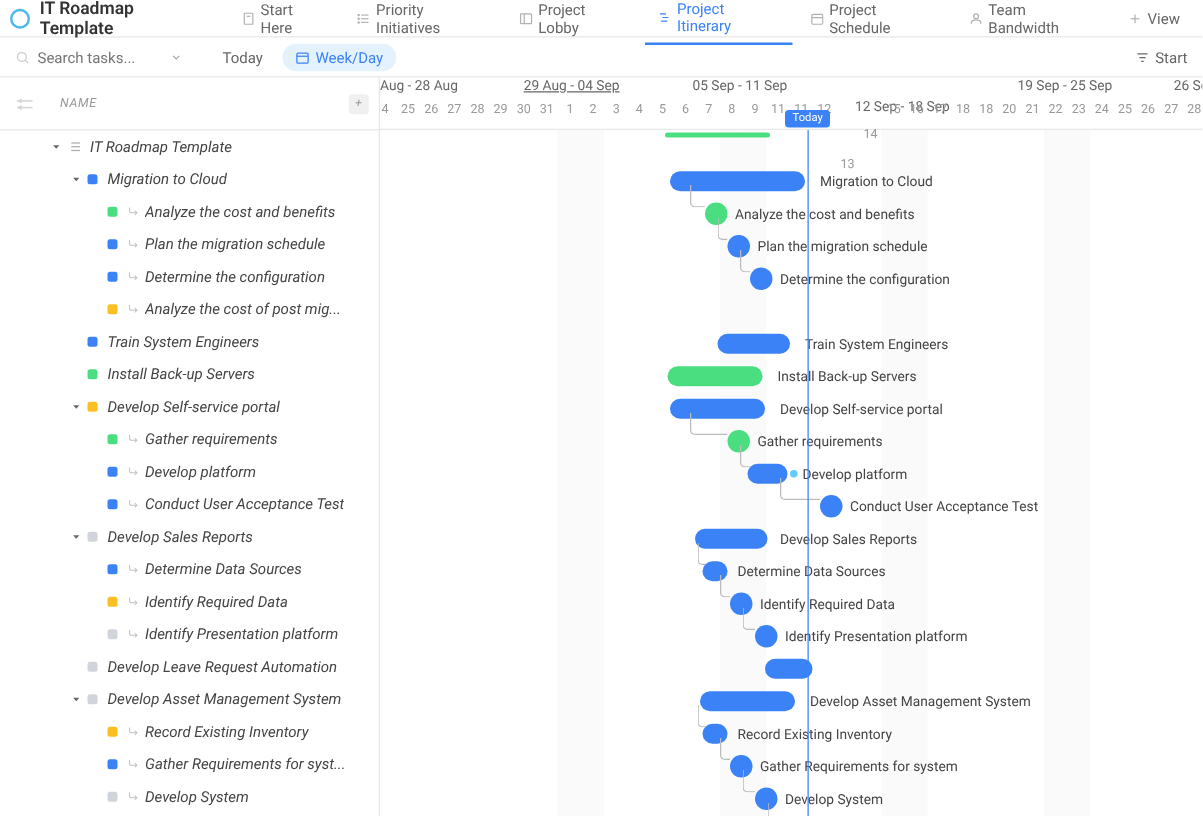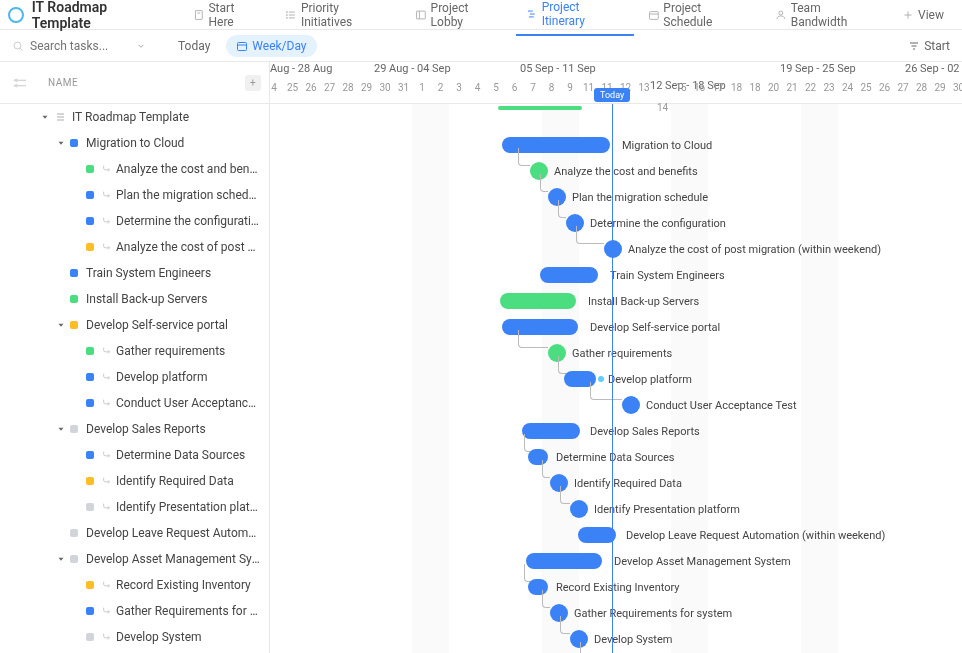--- a/index.html
+++ b/index.html
@@ -17,21 +17,21 @@
 .toolbar { height: 32px; display: flex; align-items: center; padding: 0 12px; border-bottom: 1px solid #e8e8e8; gap: 8px; }
 .search { display: flex; align-items: center; gap: 6px; flex: 0 0 150px; color: #999; }
 .search-input { border: none; outline: none; font-size: 12px; width: 100px; }
 .chevron { width: 10px; height: 10px; }
 .toolbar-spacer { flex: 1; }
 .today-btn { color: #666; padding: 4px 8px; cursor: pointer; }
 .week-btn { background: #e3f2fd; color: #3b82f6; padding: 4px 10px; border-radius: 12px; cursor: pointer; display: flex; align-items: center; gap: 4px; }
 .filter-btn { margin-left: auto; color: #666; display: flex; align-items: center; gap: 4px; cursor: pointer; }
 
 .main { display: flex; height: calc(653px - 62px); }
-.sidebar { width: 270px; border-right: 1px solid #e8e8e8; overflow-y: auto; }
+.sidebar { width: 304px; border-right: 1px solid #e8e8e8; overflow-y: auto; font-style: italic; }
 .sidebar-header { height: 42px; display: flex; align-items: center; padding: 0 12px; border-bottom: 1px solid #e8e8e8; color: #999; font-size: 10px; letter-spacing: 0.5px; position: relative; }
 .collapse-icon { width: 16px; height: 16px; margin-right: 20px; opacity: 0.4; }
 .add-btn { position: absolute; right: 8px; width: 16px; height: 16px; background: #f0f0f0; border-radius: 3px; display: flex; align-items: center; justify-content: center; color: #999; cursor: pointer; }
 
 .tree-item { display: flex; align-items: center; height: 26px; padding-right: 8px; cursor: pointer; }
 .caret { width: 10px; height: 10px; margin-right: 4px; flex-shrink: 0; }
 .doc-icon { width: 12px; height: 12px; margin-right: 6px; opacity: 0.4; flex-shrink: 0; }
 .status { width: 8px; height: 8px; border-radius: 2px; margin-right: 8px; flex-shrink: 0; }
 .phone-icon { width: 10px; height: 10px; margin-right: 4px; opacity: 0.3; flex-shrink: 0; }
 .tree-label { white-space: nowrap; overflow: hidden; text-overflow: ellipsis; color: #444; font-size: 12px; }
@@ -346,21 +346,21 @@
           <span class="tree-label">Develop System</span>
         </div>
         <div class="tree-item" style="padding-left: 72px;"></div>
       </div>
   </div>
 
   <div class="gantt">
     <div class="gantt-header">
       <div class="gantt-weeks" id="weeks">
           <span class="week-label" style="left: 0px;">Aug - 28 Aug</span>
-          <span class="week-label" style="left: 104px;">29 Aug - 04 Sep</span>
+          <span class="week-label" style="left: 115px; text-decoration: underline;">29 Aug - 04 Sep</span>
           <span class="week-label" style="left: 250px;">05 Sep - 11 Sep</span>
           <span class="week-label" style="left: 380px; margin-top: 17px;">12 Sep - 18 Sep</span>
           <span class="week-label" style="left: 510px;">19 Sep - 25 Sep</span>
           <span class="week-label" style="left: 635px;">26 Sep - 02 Oct</span>
         </div>
       <div class="gantt-days" id="days">
           <span class="day-cell" style="left: -6px;">4</span>
           <span class="day-cell" style="left: 12.5px;">25</span>
           <span class="day-cell" style="left: 31px;">26</span>
           <span class="day-cell" style="left: 49.5px;">27</span>
@@ -373,21 +373,21 @@
           <span class="day-cell" style="left: 179px;">3</span>
           <span class="day-cell" style="left: 197.5px;">4</span>
           <span class="day-cell" style="left: 216px;">5</span>
           <span class="day-cell" style="left: 234.5px;">6</span>
           <span class="day-cell" style="left: 253px;">7</span>
           <span class="day-cell" style="left: 271.5px;">8</span>
           <span class="day-cell" style="left: 290px;">9</span>
           <span class="day-cell" style="left: 308.5px;">11</span>
           <span class="day-cell" style="left: 327px;">11</span>
           <span class="day-cell" style="left: 345.5px;">12</span>
-          <span class="day-cell" style="left: 364px;">13</span>
+          <span class="day-cell" style="left: 364px; margin-top: 44px;">13</span>
           <span class="day-cell" style="left: 382.5px; margin-top: 20px;">14</span>
           <span class="day-cell" style="left: 401px;">15</span>
           <span class="day-cell" style="left: 419.5px;">16</span>
           <span class="day-cell" style="left: 438px;">17</span>
           <span class="day-cell" style="left: 456.5px;">18</span>
           <span class="day-cell" style="left: 475px;">18</span>
           <span class="day-cell" style="left: 493.5px;">20</span>
           <span class="day-cell" style="left: 512px;">21</span>
           <span class="day-cell" style="left: 530.5px;">22</span>
           <span class="day-cell" style="left: 549px;">23</span>
@@ -427,25 +427,20 @@
         <div class="gantt-row" style="top: 80px; position: absolute; left: 0px; right: 0px;">
           <div class="connector" style="left: 270px; top: -10px; height: 18px; width: 8px; border-bottom-left-radius: 4px;"></div>
           <div class="milestone blue" style="left: 278px;"></div>
           <span class="bar-label" style="left: 302px;">Plan the migration schedule</span>
         </div>
         <div class="gantt-row" style="top: 106px; position: absolute; left: 0px; right: 0px;">
           <div class="connector" style="left: 288px; top: -10px; height: 18px; width: 8px; border-bottom-left-radius: 4px;"></div>
           <div class="milestone blue" style="left: 296px;"></div>
           <span class="bar-label" style="left: 320px;">Determine the configuration</span>
         </div>
-        <div class="gantt-row" style="top: 132px; position: absolute; left: 0px; right: 0px;">
-          <div class="connector" style="left: 306px; top: -10px; height: 18px; width: 28px; border-bottom-left-radius: 4px;"></div>
-          <div class="milestone blue" style="left: 334px;"></div>
-          <span class="bar-label" style="left: 358px;">Analyze the cost of post migration (within weekend)</span>
-        </div>
         <div class="gantt-row" style="top: 158px; position: absolute; left: 0px; right: 0px;">
           <div class="bar blue" style="left: 270px; width: 58px;"></div>
           <span class="bar-label" style="left: 340px;">Train System Engineers</span>
         </div>
         <div class="gantt-row" style="top: 184px; position: absolute; left: 0px; right: 0px;">
           <div class="bar green" style="left: 230px; width: 76px;"></div>
           <span class="bar-label" style="left: 318px;">Install Back-up Servers</span>
         </div>
         <div class="gantt-row" style="top: 210px; position: absolute; left: 0px; right: 0px;">
           <div class="bar blue" style="left: 232px; width: 76px;"></div>
@@ -481,21 +476,20 @@
           <div class="milestone blue" style="left: 280px;"></div>
           <span class="bar-label" style="left: 304px;">Identify Required Data</span>
         </div>
         <div class="gantt-row" style="top: 392px; position: absolute; left: 0px; right: 0px;">
           <div class="connector" style="left: 290px; top: -10px; height: 18px; width: 10px; border-bottom-left-radius: 4px;"></div>
           <div class="milestone blue" style="left: 300px;"></div>
           <span class="bar-label" style="left: 324px;">Identify Presentation platform</span>
         </div>
         <div class="gantt-row" style="top: 418px; position: absolute; left: 0px; right: 0px;">
           <div class="bar blue" style="left: 308px; width: 38px;"></div>
-          <span class="bar-label" style="left: 356px;">Develop Leave Request Automation (within weekend)</span>
         </div>
         <div class="gantt-row" style="top: 444px; position: absolute; left: 0px; right: 0px;">
           <div class="bar blue" style="left: 256px; width: 76px;"></div>
           <span class="bar-label" style="left: 344px;">Develop Asset Management System</span>
         </div>
         <div class="gantt-row" style="top: 470px; position: absolute; left: 0px; right: 0px;">
           <div class="connector" style="left: 254px; top: -10px; height: 18px; width: 6px; border-bottom-left-radius: 4px;"></div>
           <div class="bar blue" style="left: 258px; width: 20px;"></div>
           <span class="bar-label" style="left: 286px;">Record Existing Inventory</span>
         </div>

